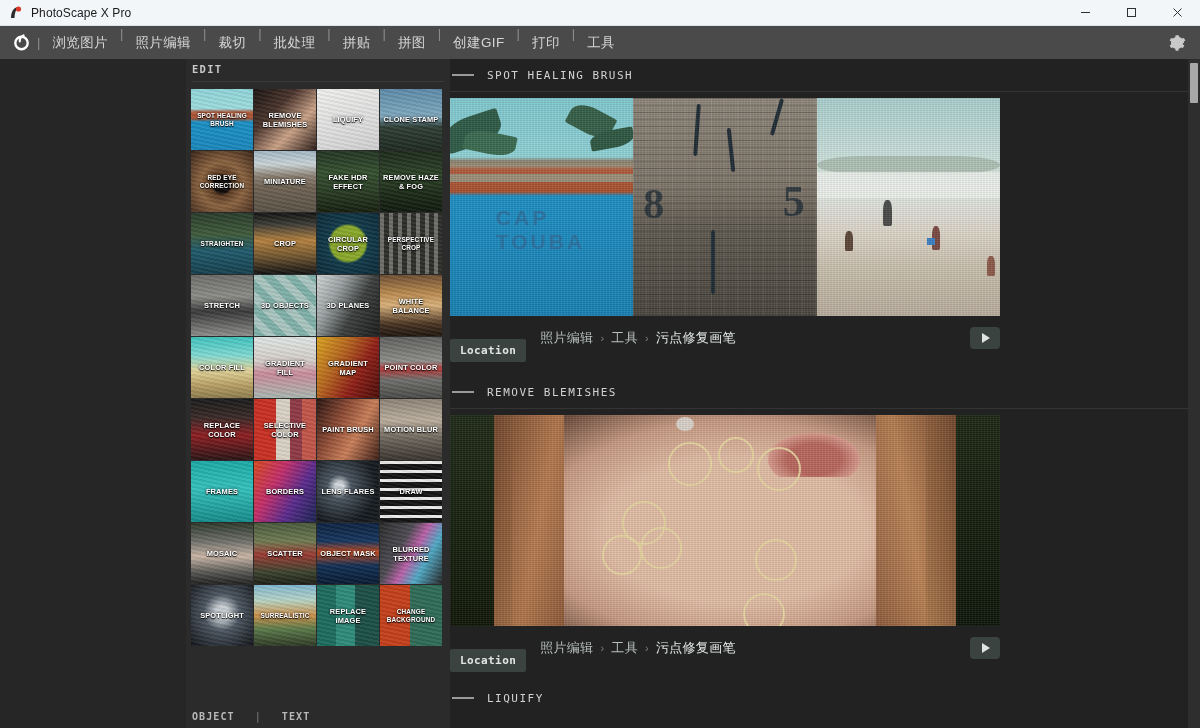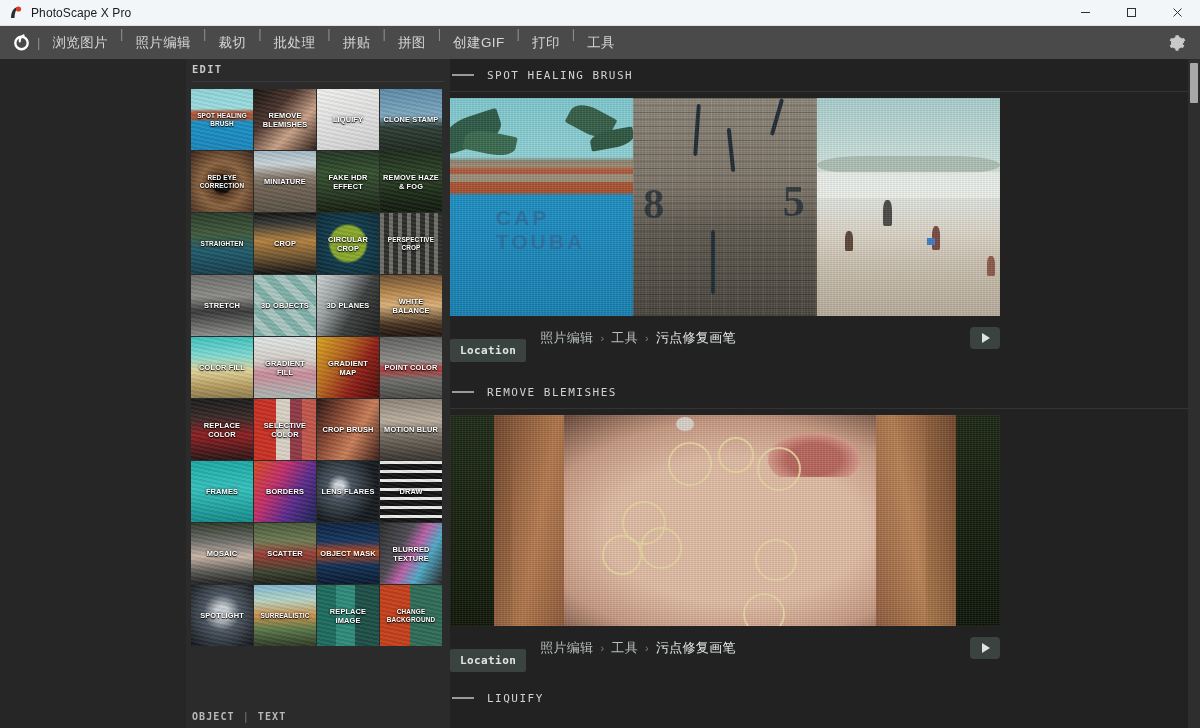--- a/index.html
+++ b/index.html
@@ -102,21 +102,21 @@
     color: #ffffff; letter-spacing: .15px;
     text-shadow: 0 0 3px rgba(0,0,0,.85), 0 1px 1px rgba(0,0,0,.9);
   }
   .tile .tile-label.small { font-size: 6.4px; line-height: 8px; }
 
   
   #palette-footer {
     position: absolute; left: 6px; bottom: 6px;
     font-family: "DejaVu Sans Mono", monospace;
     font-size: 10px; letter-spacing: 1.1px; font-weight: bold;
-    color: #b9b9b9; display: flex; gap: 8px; align-items: center;
+    color: #b9b9b9; display: flex; gap: 20px; align-items: center;
   }
   #palette-footer .fsep { color: #6e6e6e; }
 
   
   #content {
     position: absolute; left: 450px; top: 0; width: 750px; height: 669px;
     background: #222222;
     overflow: hidden;
   }
   #content-inner { position: absolute; left: 0; top: 0; width: 750px; }
@@ -462,21 +462,21 @@
           <div class="tile-label">REPLACE COLOR</div>
         </div>
         <div class="tile">
           <div class="tile-img g-sel"></div>
           <div class="tile-noise"></div>
           <div class="tile-label">SELECTIVE COLOR</div>
         </div>
         <div class="tile">
           <div class="tile-img g-paint"></div>
           <div class="tile-noise"></div>
-          <div class="tile-label">CROP BRUSH</div>
+          <div class="tile-label">PAINT BRUSH</div>
         </div>
         <div class="tile">
           <div class="tile-img g-motion"></div>
           <div class="tile-noise"></div>
           <div class="tile-label">MOTION BLUR</div>
         </div>
         <div class="tile">
           <div class="tile-img g-frames"></div>
           <div class="tile-noise"></div>
           <div class="tile-label">FRAMES</div>

